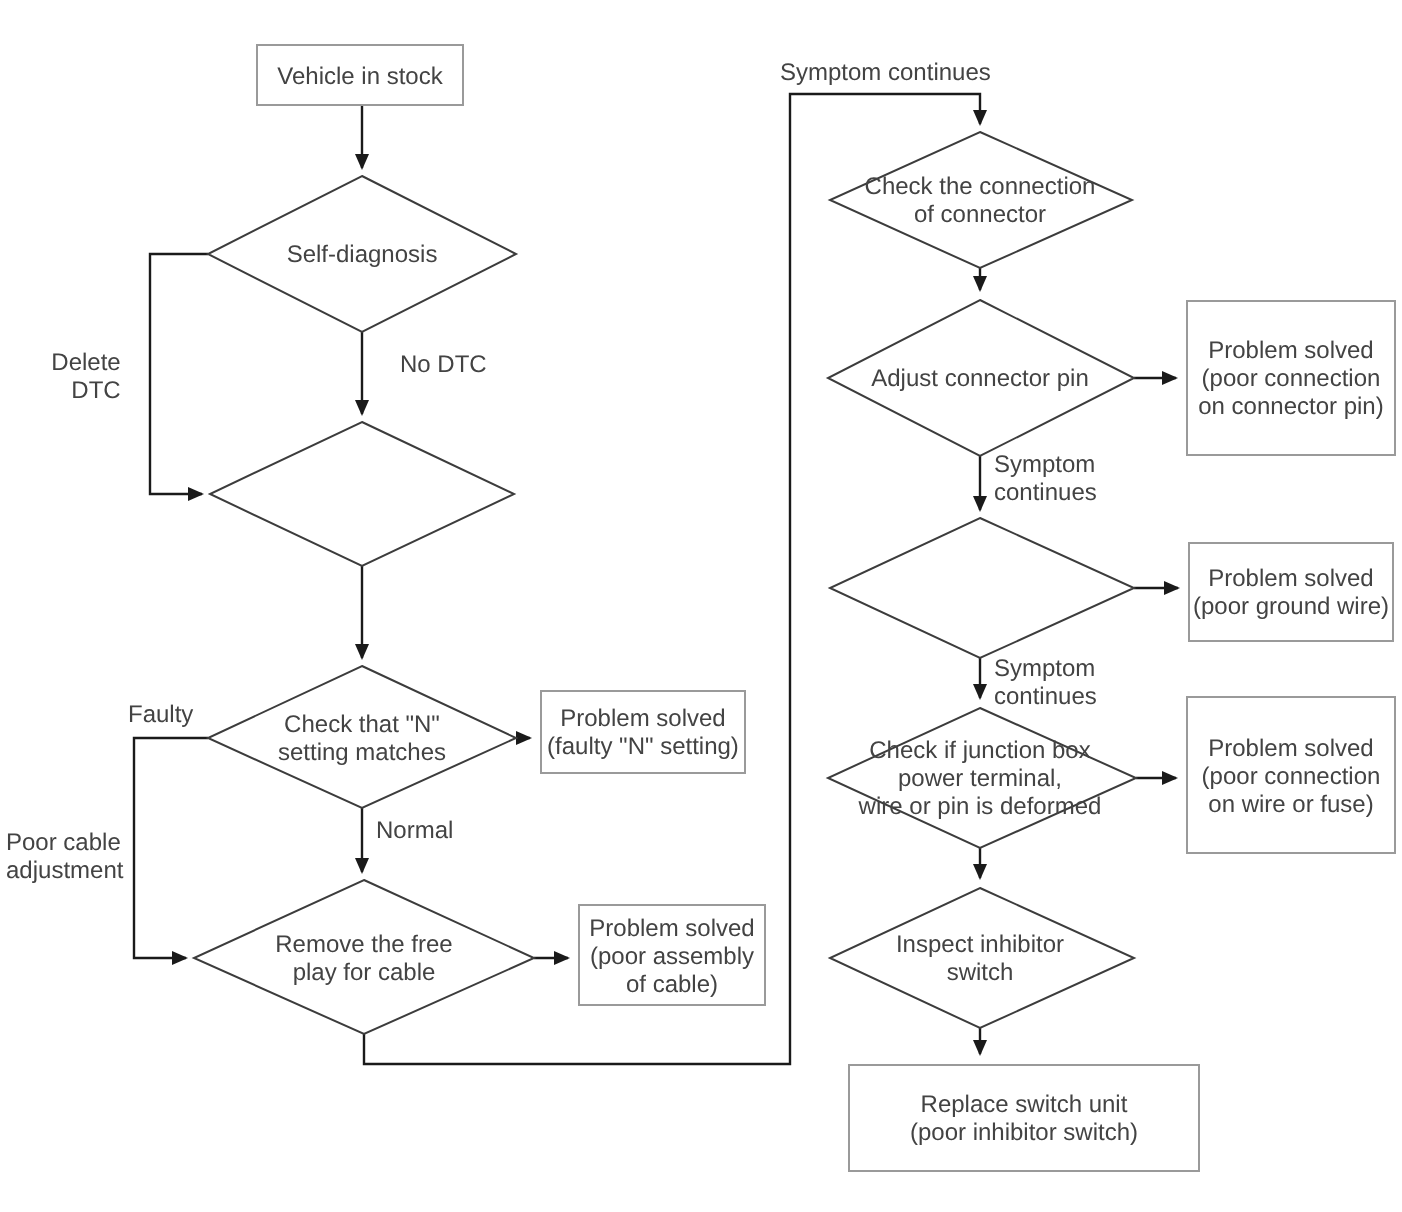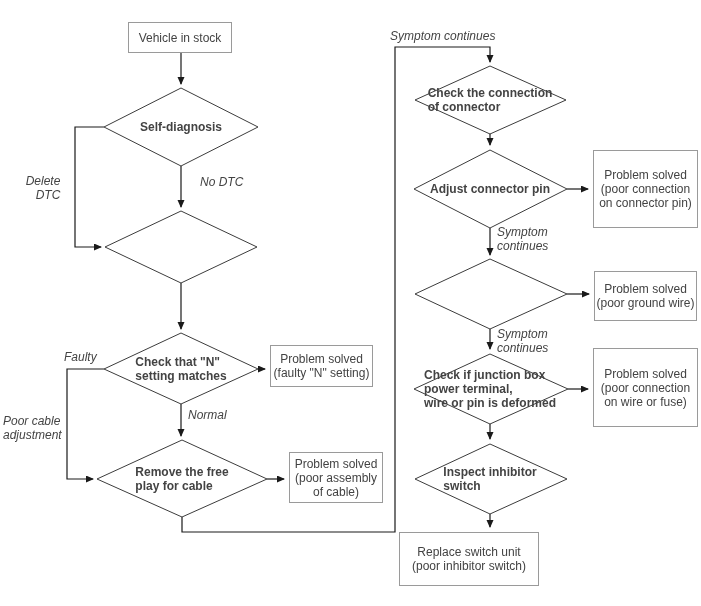--- a/index.html
+++ b/index.html
@@ -18,23 +18,23 @@
   .edge-layer{position:absolute;left:0;top:0;width:701px;height:606px;}
   .edge{stroke:var(--line);stroke-width:1.2;fill:none;}
   .diamond{stroke:var(--diamond-border);stroke-width:1;fill:var(--background);}
   .arrowhead{fill:var(--line);}
   .rect-node{
     position:absolute;border:1px solid var(--box-border);background:var(--background);
     display:flex;align-items:center;justify-content:center;text-align:center;
     white-space:pre-line;box-sizing:border-box;
   }
   .node-label{
-    position:absolute;transform:translate(-50%,-50%);white-space:pre-line;font-weight:bold;
+    position:absolute;transform:translate(-50%,-50%);text-align:center;white-space:pre-line;
   }
-  .edge-label{position:absolute;white-space:pre-line;font-style:italic;}
+  .edge-label{position:absolute;white-space:pre-line;}
   .edge-label.center{transform:translate(-50%,-50%);text-align:right;}
 </style>
 </head>
 <body>
 
 <div class="canvas">
 
   <svg class="edge-layer" width="701" height="606" viewBox="0 0 701 606" xmlns="http://www.w3.org/2000/svg">
     <defs>
       <marker id="arrow" markerWidth="9" markerHeight="9" refX="7" refY="3.5" orient="auto" markerUnits="userSpaceOnUse">
@@ -78,21 +78,21 @@
 (poor assembly
 of cable)</div>
   <div class="rect-node" style="left:593px;top:150px;width:105px;height:78px">Problem solved
 (poor connection
 on connector pin)</div>
   <div class="rect-node" style="left:594px;top:271px;width:103px;height:50px">Problem solved
 (poor ground wire)</div>
   <div class="rect-node" style="left:593px;top:348px;width:105px;height:79px">Problem solved
 (poor connection
 on wire or fuse)</div>
-  <div class="rect-node" style="left:399px;top:532px;width:140px;height:54px">Replace switch unit
+  <div class="rect-node" style="left:424px;top:532px;width:176px;height:54px">Replace switch unit
 (poor inhibitor switch)</div>
 
   <div class="node-label" style="left:181px;top:127px">Self-diagnosis</div>
   <div class="node-label" style="left:181px;top:369px">Check that "N"
 setting matches</div>
   <div class="node-label" style="left:182px;top:479px">Remove the free
 play for cable</div>
   <div class="node-label" style="left:490px;top:100px">Check the connection
 of connector</div>
   <div class="node-label" style="left:490px;top:189px">Adjust connector pin</div>

